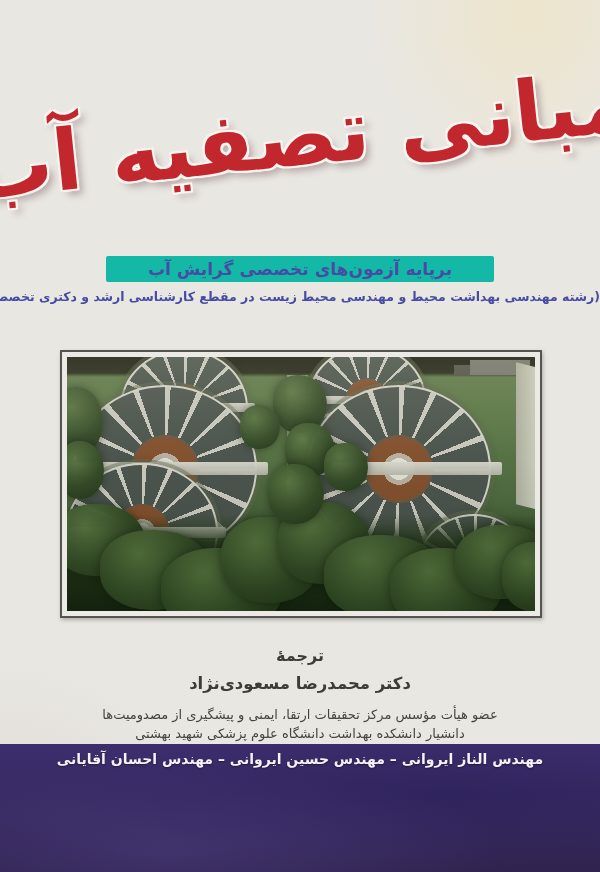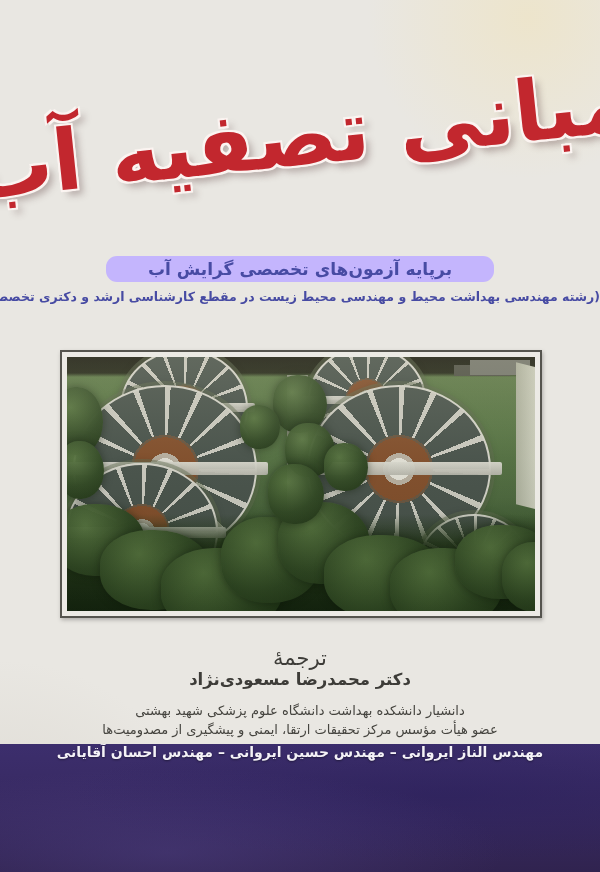--- a/index.html
+++ b/index.html
@@ -34,21 +34,21 @@
     text-shadow:
       -2px -2px 0 #fbf4f1, 2px -2px 0 #fbf4f1,
       -2px  2px 0 #fbf4f1, 2px  2px 0 #fbf4f1,
       0 0 4px #fbf4f1,
       5px 6px 7px rgba(90,60,60,.35);
   }
 
   
   .tagline{position:absolute;top:256px;left:0;right:0;text-align:center;direction:rtl;color:var(--tagline-blue);}
   .tagline-1{
-    display:inline-block;background:#c4b5fd;border-radius:11px;
+    display:inline-block;background:#14b8a6;border-radius:2px;
     padding:3px 42px;font-size:17px;font-weight:bold;
   }
   .tagline-2{margin-top:7px;font-size:12.5px;font-weight:bold;white-space:nowrap;}
 
   
   .photo-frame{
     position:absolute;left:60px;top:350px;width:482px;height:268px;
     background:#eceae5;border:2px solid #55544e;padding:5px;
     box-shadow:1px 2px 4px rgba(0,0,0,.25);
   }
@@ -109,34 +109,34 @@
   .tr14{left:-2%;top:33%;width:46px;height:58px;}
   .tr15{left:37%;top:19%;width:40px;height:44px;}
   .tr16{left:55%;top:34%;width:44px;height:48px;}
   .ph-haze{
     inset:0;z-index:5;
     background:linear-gradient(180deg, rgba(236,226,200,.18) 0%, rgba(236,226,200,.05) 40%, rgba(15,22,10,.10) 100%);
   }
 
   
   .credits{position:absolute;top:646px;left:0;right:0;text-align:center;direction:rtl;color:var(--credits-text);}
-  .credits-heading{font-size:21px;font-weight:normal;}
+  .credits-heading{font-size:16px;font-weight:bold;margin-bottom:9px;}
   .credits-name{font-size:16.5px;font-weight:bold;margin-bottom:14px;}
   .credits-aff{font-size:13px;color:#45443f;margin-bottom:4px;}
 
   
   .footer-band{
     position:absolute;top:744px;left:0;right:0;bottom:0;
     background:
       radial-gradient(ellipse at 28% 85%, rgba(90,75,150,.35) 0%, rgba(90,75,150,0) 55%),
       radial-gradient(ellipse at 75% 40%, rgba(40,30,90,.5) 0%, rgba(40,30,90,0) 60%),
       linear-gradient(180deg, #3c2e6d 0%, var(--footer-band-purple) 55%, #30234f 100%);
   }
   .footer-text{
-    text-align:center;direction:rtl;
+    margin-top:7px;text-align:center;direction:rtl;
     color:var(--footer-text);font-weight:bold;font-size:14px;
     text-shadow:0 1px 2px rgba(0,0,0,.4);
   }
 </style>
 </head>
 <body>
 
 <div class="cover">
 
   <div class="title-wrap">
@@ -178,21 +178,21 @@
       <div class="tr tr14"></div>
       <div class="tr tr15"></div>
       <div class="tr tr16"></div>
       <div class="ph-haze"></div>
     </div>
   </div>
 
   <div class="credits">
     <div class="credits-heading">ترجمهٔ</div>
     <div class="credits-name">دکتر محمدرضا مسعودی‌نژاد</div>
+    <div class="credits-aff">عضو هیأت مؤسس مرکز تحقیقات ارتقا، ایمنی و پیشگیری از مصدومیت‌ها</div>
     <div class="credits-aff">دانشیار دانشکده بهداشت دانشگاه علوم پزشکی شهید بهشتی</div>
-    <div class="credits-aff">عضو هیأت مؤسس مرکز تحقیقات ارتقا، ایمنی و پیشگیری از مصدومیت‌ها</div>
   </div>
 
   <div class="footer-band">
     <div class="footer-text">مهندس الناز ایروانی – مهندس حسین ایروانی – مهندس احسان آقایانی</div>
   </div>
 
 </div>
 
 </body></html>

